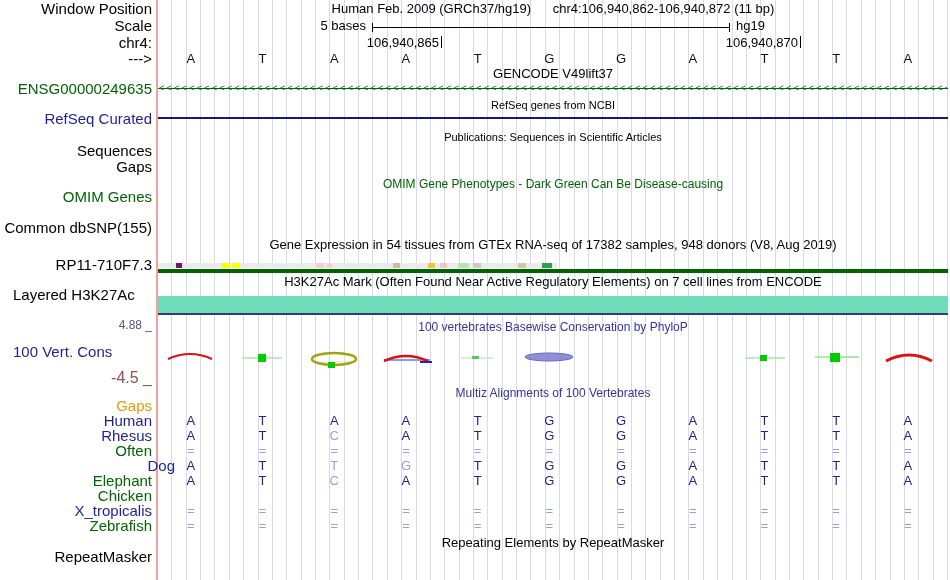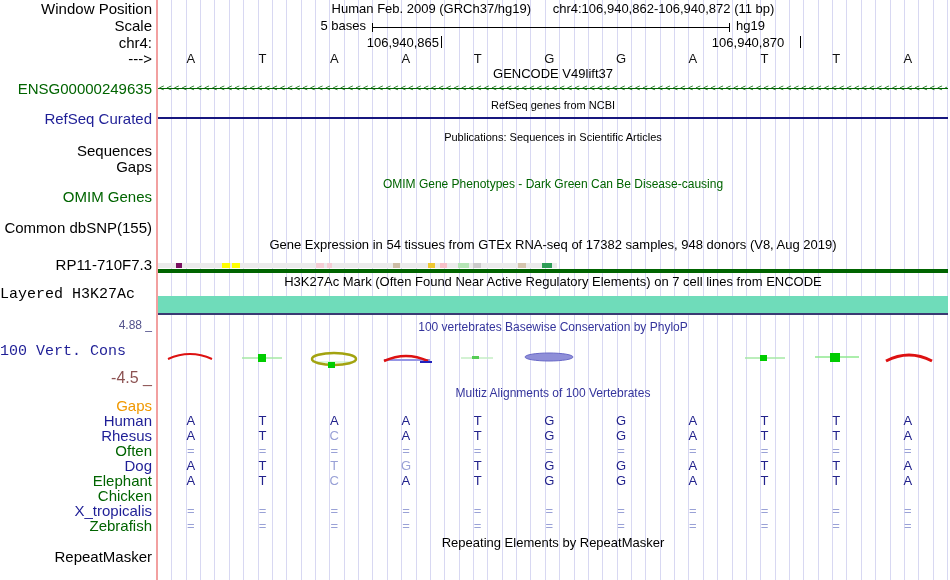--- a/index.html
+++ b/index.html
@@ -8,21 +8,21 @@
     font-family:"Liberation Sans",sans-serif;color:#000;
   }
   .gridline{position:absolute;top:0;width:1px;height:580px;background:#d8d8f2;}
   #left-border{position:absolute;left:156px;top:0;width:2px;height:580px;background:#f2a0a0;}
   .lbl{position:absolute;left:0;width:152px;text-align:right;font-size:15px;line-height:14px;white-space:pre;color:#000;}
   .lbl.blue{color:#1e1e96}
   .lbl.green{color:#006400}
   .lbl.orange{color:#f09800}
   .lbl.maxc{color:#52528c;font-size:12px}
   .lbl.minc{color:#8c5252;font-size:16px}
-  .lbl.leftpos{left:0;text-align:left;width:140px;font-family:Liberation Mono, monospace;}
+  .lbl.leftpos{left:13px;text-align:left;width:140px;}
   .title{position:absolute;left:158px;width:790px;text-align:center;font-size:13px;line-height:14px;white-space:pre;color:#000;}
   .title.sm{font-size:11px}
   .title.md{font-size:12px}
   .title.blue{color:#34349c}
   .title.green{color:#006400}
   .base{position:absolute;width:24px;margin-left:-12px;text-align:center;font-size:13px;line-height:14px;color:#111;}
   .acell{position:absolute;width:24px;margin-left:-12px;text-align:center;font-size:13px;line-height:14px;color:#22228c;}
   .acell.light{color:#99a1d6;}
   .hline{position:absolute;background:#000;}
   .tick{position:absolute;width:1px;background:#000;}
@@ -130,21 +130,21 @@
   <div class="title" style="top:536px">Repeating Elements by RepeatMasker</div>
 
   <div class="scaletext" style="left:266px;top:19px;width:100px;text-align:right">5 bases</div>
   <div class="hline" style="left:372px;top:27px;width:358px;height:1px"></div>
   <div class="tick" style="left:372px;top:23px;height:9px"></div>
   <div class="tick" style="left:729px;top:23px;height:9px"></div>
   <div class="scaletext" style="left:736px;top:19px">hg19</div>
 
   <div class="scaletext" style="left:339px;top:36px;width:100px;text-align:right">106,940,865</div>
   <div class="tick" style="left:441px;top:36px;height:12px"></div>
-  <div class="scaletext" style="left:698px;top:36px;width:100px;text-align:center">106,940,870</div>
+  <div class="scaletext" style="left:698px;top:36px;width:100px;text-align:right">106,940,870</div>
   <div class="tick" style="left:800px;top:36px;height:12px"></div>
 
   <div id="seq-row">
       <span class="base" style="left: 190.85px; top: 52px;">A</span>
       <span class="base" style="left: 262.55px; top: 52px;">T</span>
       <span class="base" style="left: 334.25px; top: 52px;">A</span>
       <span class="base" style="left: 405.95px; top: 52px;">A</span>
       <span class="base" style="left: 477.65px; top: 52px;">T</span>
       <span class="base" style="left: 549.35px; top: 52px;">G</span>
       <span class="base" style="left: 621.05px; top: 52px;">G</span>
@@ -230,21 +230,21 @@
       <span class="acell light" style="left: 262.55px; top: 444px;">=</span>
       <span class="acell light" style="left: 334.25px; top: 444px;">=</span>
       <span class="acell light" style="left: 405.95px; top: 444px;">=</span>
       <span class="acell light" style="left: 477.65px; top: 444px;">=</span>
       <span class="acell light" style="left: 549.35px; top: 444px;">=</span>
       <span class="acell light" style="left: 621.05px; top: 444px;">=</span>
       <span class="acell light" style="left: 692.75px; top: 444px;">=</span>
       <span class="acell light" style="left: 764.45px; top: 444px;">=</span>
       <span class="acell light" style="left: 836.15px; top: 444px;">=</span>
       <span class="acell light" style="left: 907.85px; top: 444px;">=</span>
-      <div class="lbl blue" style="top: 459px;">Dog</div>
+      <div class="lbl blue" style="top: 459px; padding-left: 23px;">Dog</div>
       <span class="acell" style="left: 190.85px; top: 459px;">A</span>
       <span class="acell" style="left: 262.55px; top: 459px;">T</span>
       <span class="acell light" style="left: 334.25px; top: 459px;">T</span>
       <span class="acell light" style="left: 405.95px; top: 459px;">G</span>
       <span class="acell" style="left: 477.65px; top: 459px;">T</span>
       <span class="acell" style="left: 549.35px; top: 459px;">G</span>
       <span class="acell" style="left: 621.05px; top: 459px;">G</span>
       <span class="acell" style="left: 692.75px; top: 459px;">A</span>
       <span class="acell" style="left: 764.45px; top: 459px;">T</span>
       <span class="acell" style="left: 836.15px; top: 459px;">T</span>

